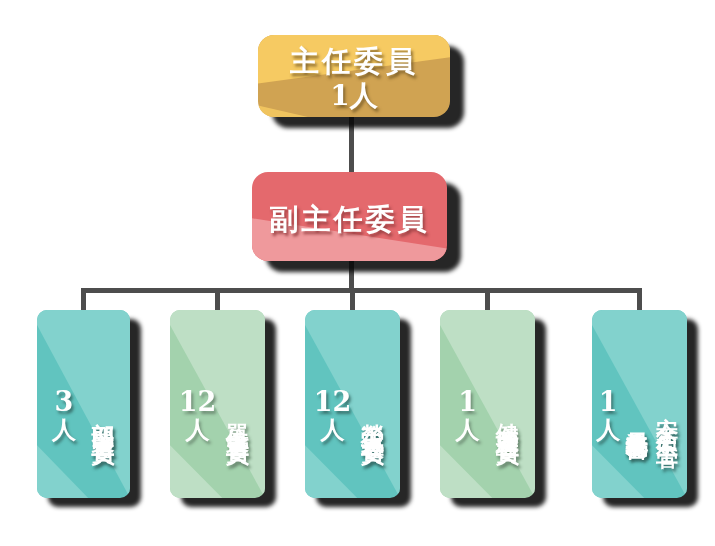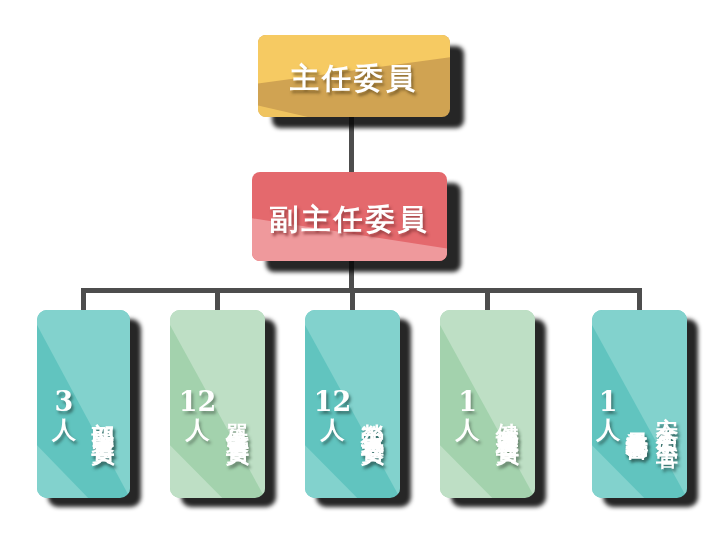--- a/index.html
+++ b/index.html
@@ -16,21 +16,21 @@
   .line { position: absolute; z-index: 0; }
 
   
   .node {
     position: absolute;
     z-index: 1;
     color: #ffffff;
     overflow: hidden;
   }
   .hnode {
-    border-radius: 8px;
+    border-radius: 16px;
     box-shadow: 14px 11px 4px rgba(8,8,8,0.88);
     display: flex;
     flex-direction: column;
     justify-content: center;
     align-items: center;
     padding-top: 4px;
   }
   .vnode {
     border-radius: 10px;
     box-shadow: 11px 9px 4px rgba(8,8,8,0.88);
@@ -89,20 +89,23 @@
   <div class="line" style="left: 81px; top: 290px; width: 5px; height: 21px; background-color: rgb(77, 77, 77);"></div>
   <div class="line" style="left: 215px; top: 290px; width: 5px; height: 21px; background-color: rgb(77, 77, 77);"></div>
   <div class="line" style="left: 350px; top: 290px; width: 5px; height: 21px; background-color: rgb(77, 77, 77);"></div>
   <div class="line" style="left: 485px; top: 290px; width: 5px; height: 21px; background-color: rgb(77, 77, 77);"></div>
   <div class="line" style="left: 637px; top: 290px; width: 5px; height: 21px; background-color: rgb(77, 77, 77);"></div>
 
   <div class="node hnode gold" style="left: 258px; top: 35px; width: 192px; height: 78px; background-color: rgb(208, 163, 82);">
     <div class="sheen s1" style="background-color: rgb(246, 202, 98);"></div>
     <div class="sheen s2" style="background-color: rgb(246, 202, 98);"></div>
     <div class="h-title">主任委員</div>
+    <div class="h-count">
+      <span class="digits">1</span><span>人</span>
+    </div>
   </div>
 
   <div class="node hnode red" style="left: 252px; top: 172px; width: 195px; height: 85px; background-color: rgb(228, 105, 109);">
     <div class="sheen s1" style="background-color: rgb(239, 153, 156);"></div>
     <div class="h-title">副主任委員</div>
   </div>
 
   <div class="node vnode teal" style="left: 37px; top: 310px; width: 93px; height: 188px; background-color: rgb(97, 196, 191);">
     <div class="sheen s1" style="background-color: rgb(130, 210, 205);"></div>
     <div class="sheen s2" style="background-color: rgb(130, 210, 205);"></div>

